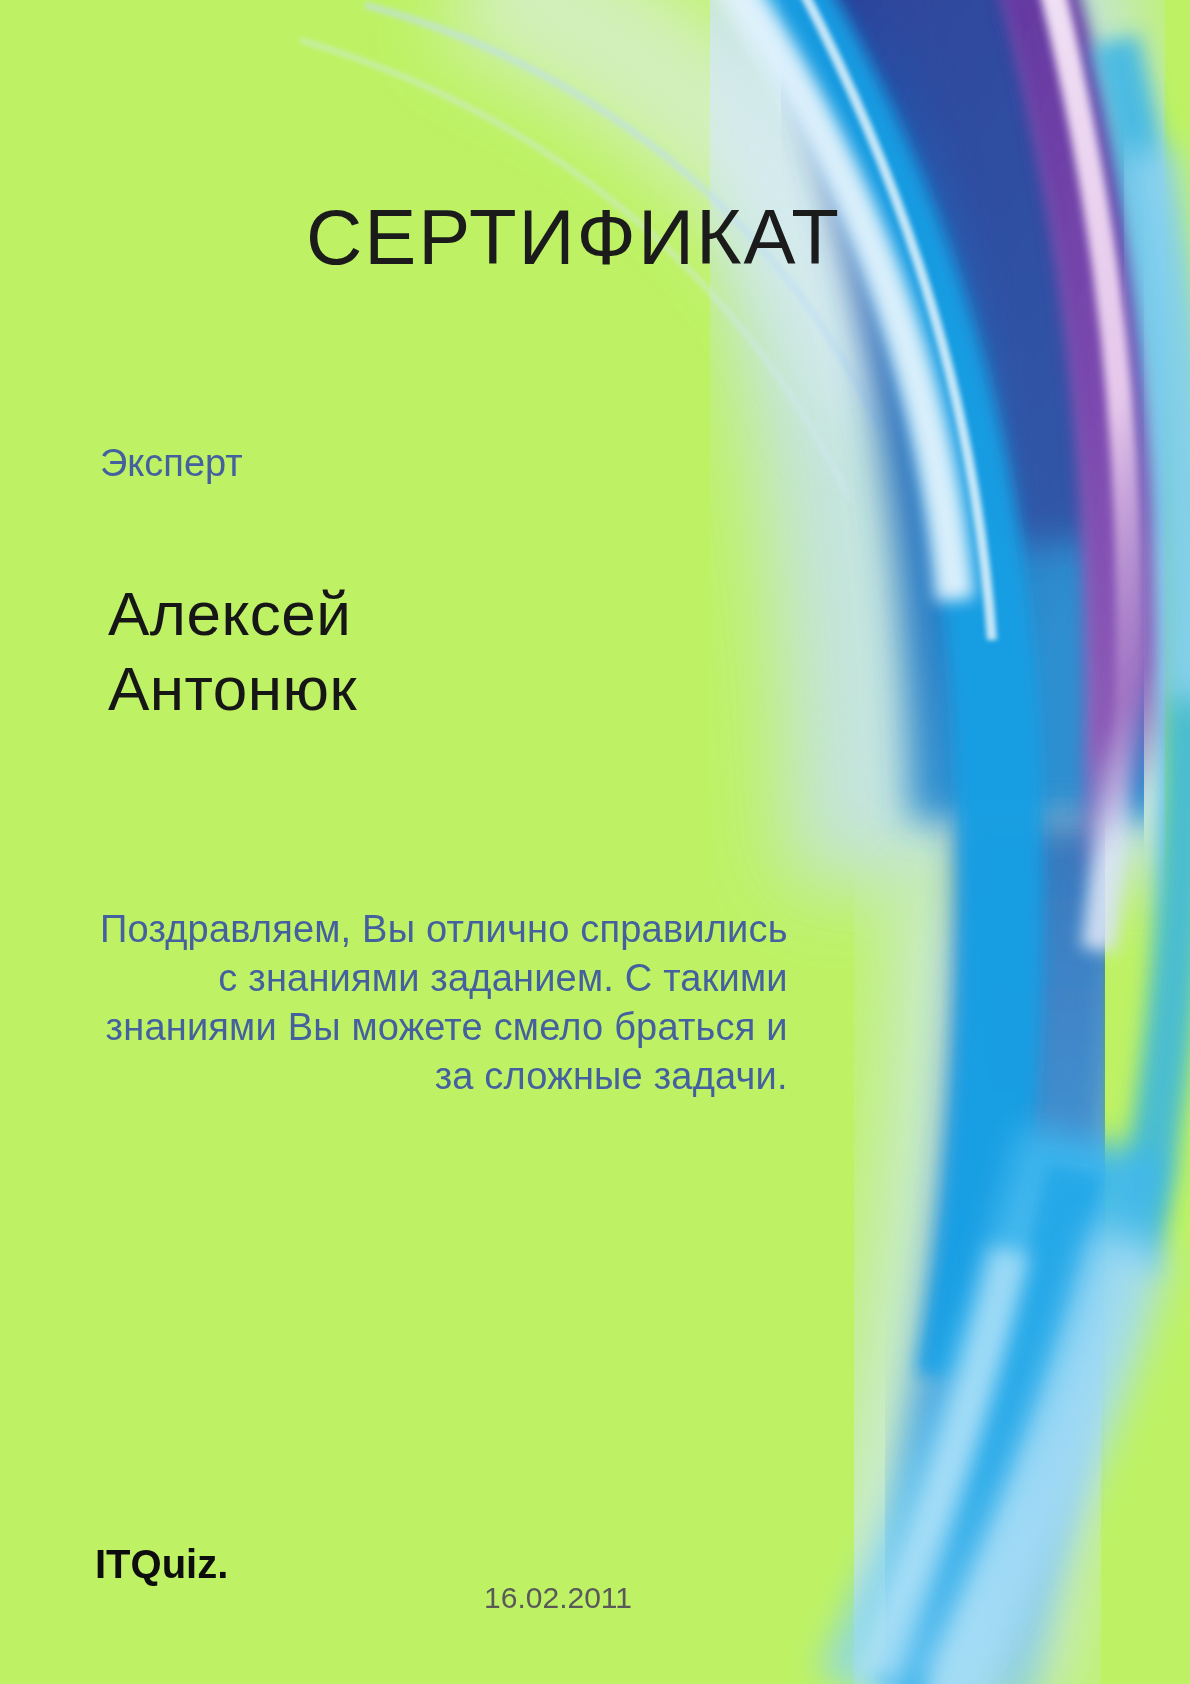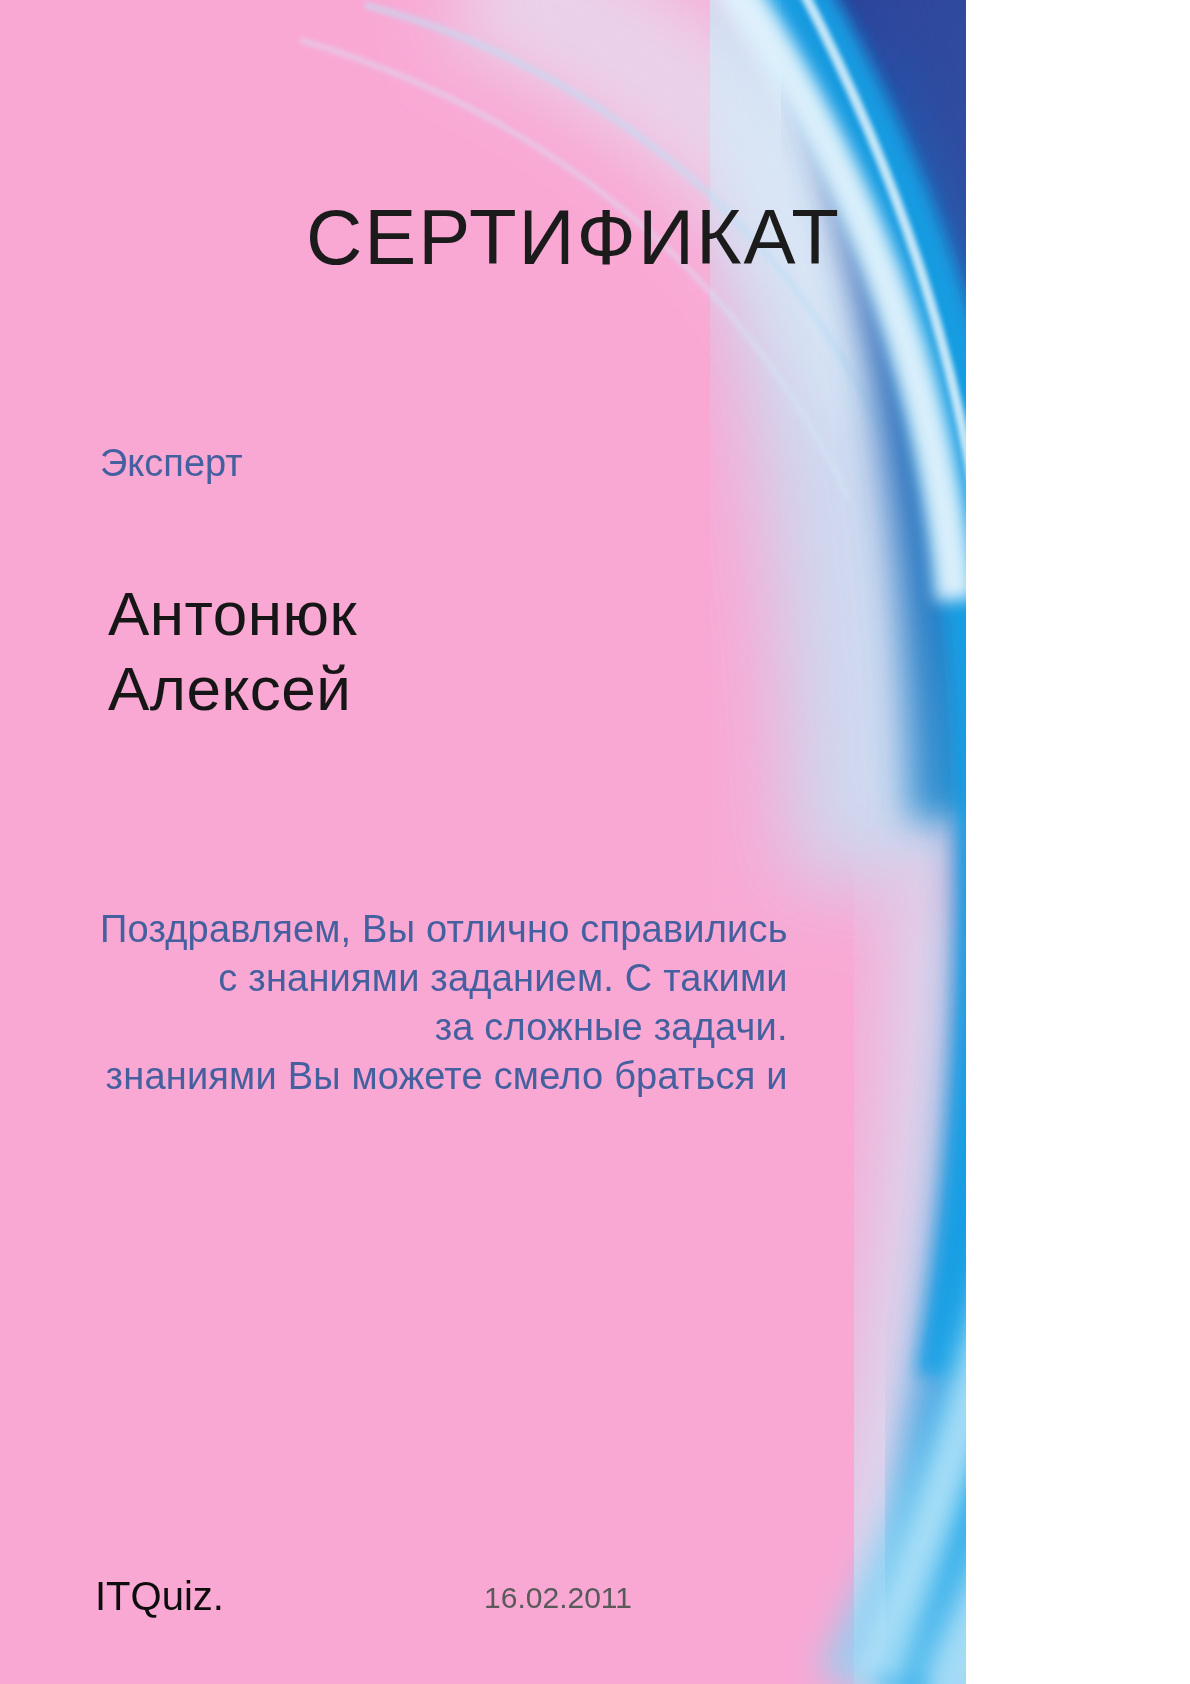--- a/index.html
+++ b/index.html
@@ -2,23 +2,23 @@
 <html><head>
 <meta charset="utf-8">
 <style>
   html, body {
     margin: 0;
     padding: 0;
     background: #ffffff;
   }
   .page {
     position: relative;
-    width: 966px;
+    width: 1190px;
     height: 1684px;
-    background: #f9a8d4;
+    background: #bef264;
     overflow: hidden;
     font-family: "Liberation Sans", sans-serif;
   }
   .swoosh {
     position: absolute;
     top: 0;
     left: 0;
     width: 1190px;
     height: 1684px;
     overflow: hidden;
@@ -64,23 +64,23 @@
     font-size: 38px;
     font-weight: 300;
     color: #44609e;
     line-height: 49px;
     letter-spacing: 0.2px;
     text-align: right;
   }
   .issuer {
     position: absolute;
     left: 95px;
-    top: 1576px;
+    top: 1544px;
     font-size: 40px;
-    font-weight: 400;
+    font-weight: 700;
     color: #0d0d0d;
     line-height: 1;
     white-space: nowrap;
   }
   .issue-date {
     position: absolute;
     left: 432px;
     top: 1583px;
     width: 200px;
     text-align: right;
@@ -196,29 +196,29 @@
     <path d="M 1075,1170 C 1030,1370 965,1535 900,1690" fill="none" stroke="#21a7e8" stroke-width="55" filter="url(#b8)" opacity="0.9"></path>
     <path d="M 1135,1240 C 1085,1430 1010,1570 945,1700" fill="none" stroke="#aadef7" stroke-width="80" filter="url(#b18)" opacity="0.8"></path>
     <path d="M 1010,1250 C 970,1420 930,1540 880,1680" fill="none" stroke="#bfe7f9" stroke-width="40" filter="url(#b10)" opacity="0.7"></path>
   </svg>
 
   <h1 class="title">СЕРТИФИКАТ</h1>
 
   <div class="qualification">Эксперт</div>
 
   <div class="recipient">
+    <div>Алексей</div>
     <div>Антонюк</div>
-    <div>Алексей</div>
   </div>
 
   <div class="message">
     <div>Поздравляем, Вы отлично справились</div>
     <div>с знаниями заданием. С такими</div>
+    <div>знаниями Вы можете смело браться и</div>
     <div>за сложные задачи.</div>
-    <div>знаниями Вы можете смело браться и</div>
   </div>
 
   <div class="issuer">ITQuiz.</div>
 
   <div class="issue-date">16.02.2011</div>
 
 
 </div>
 
 </body></html>

